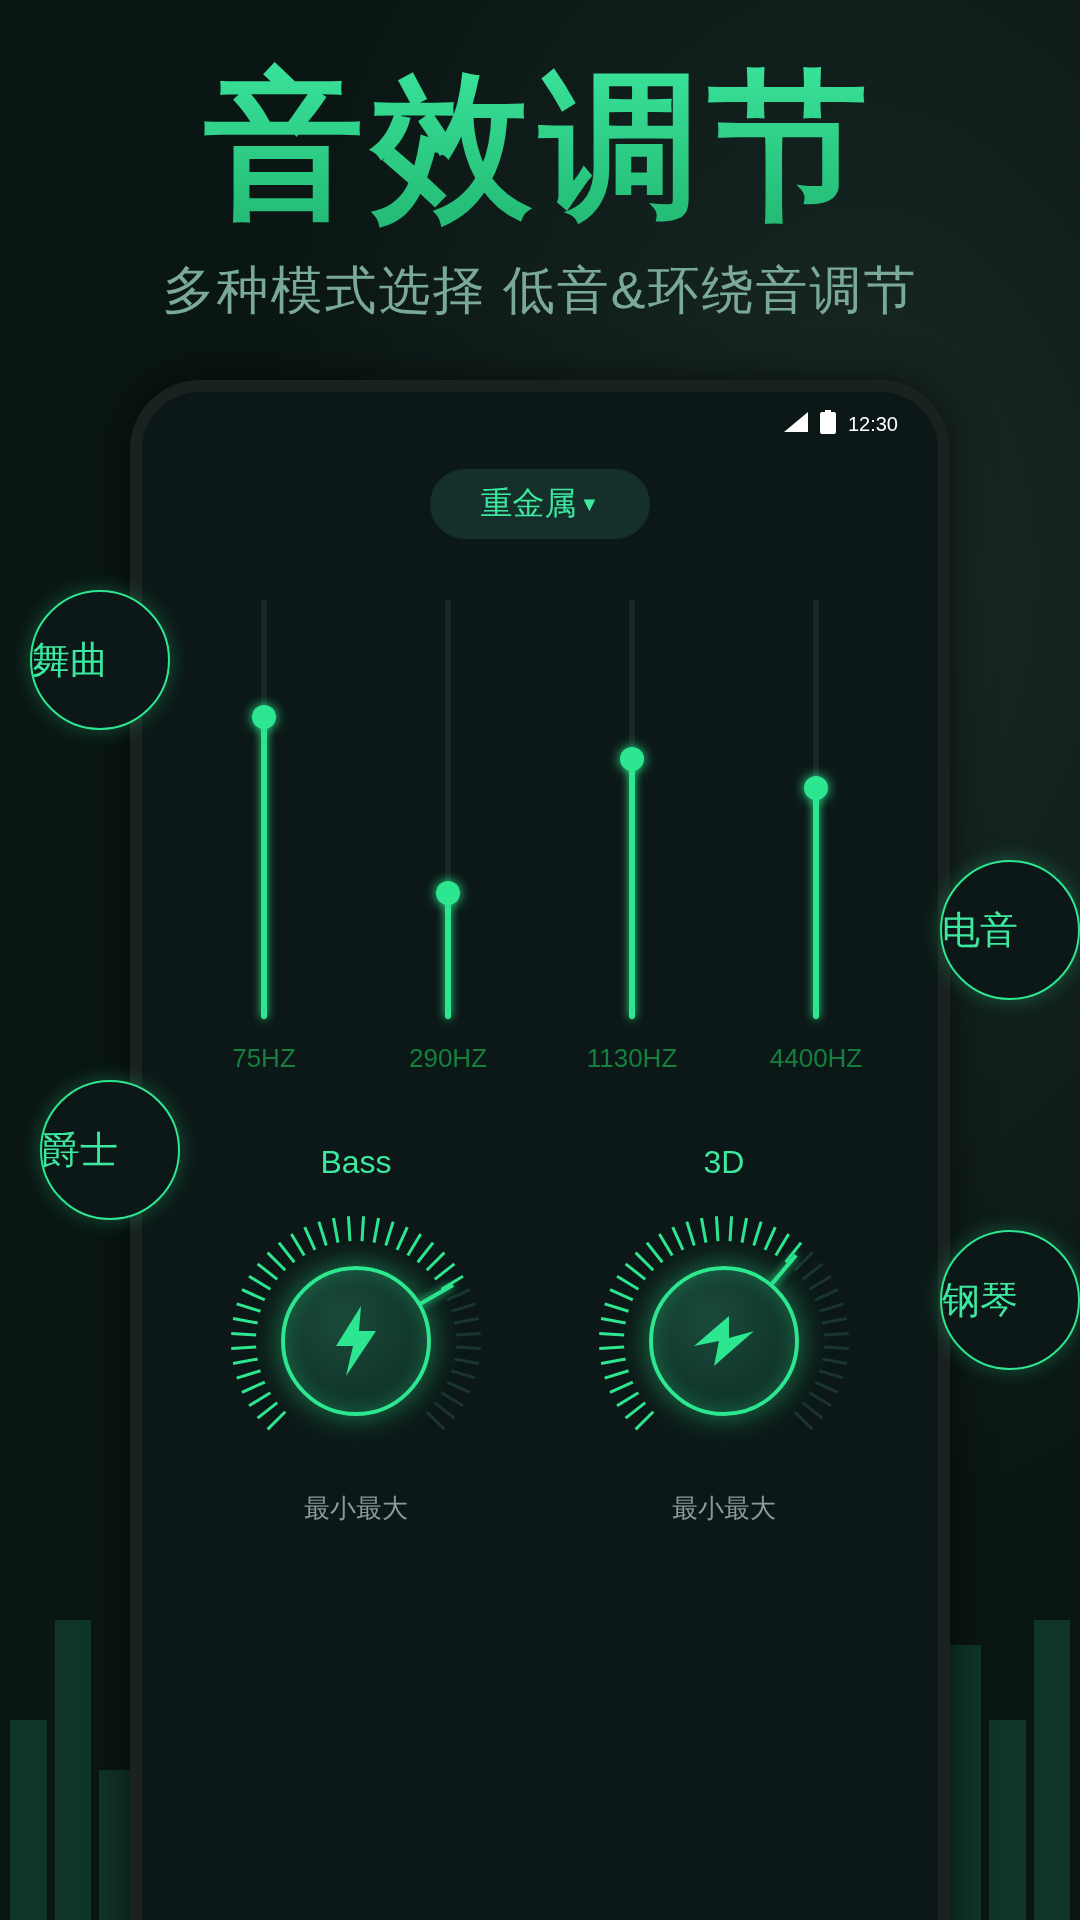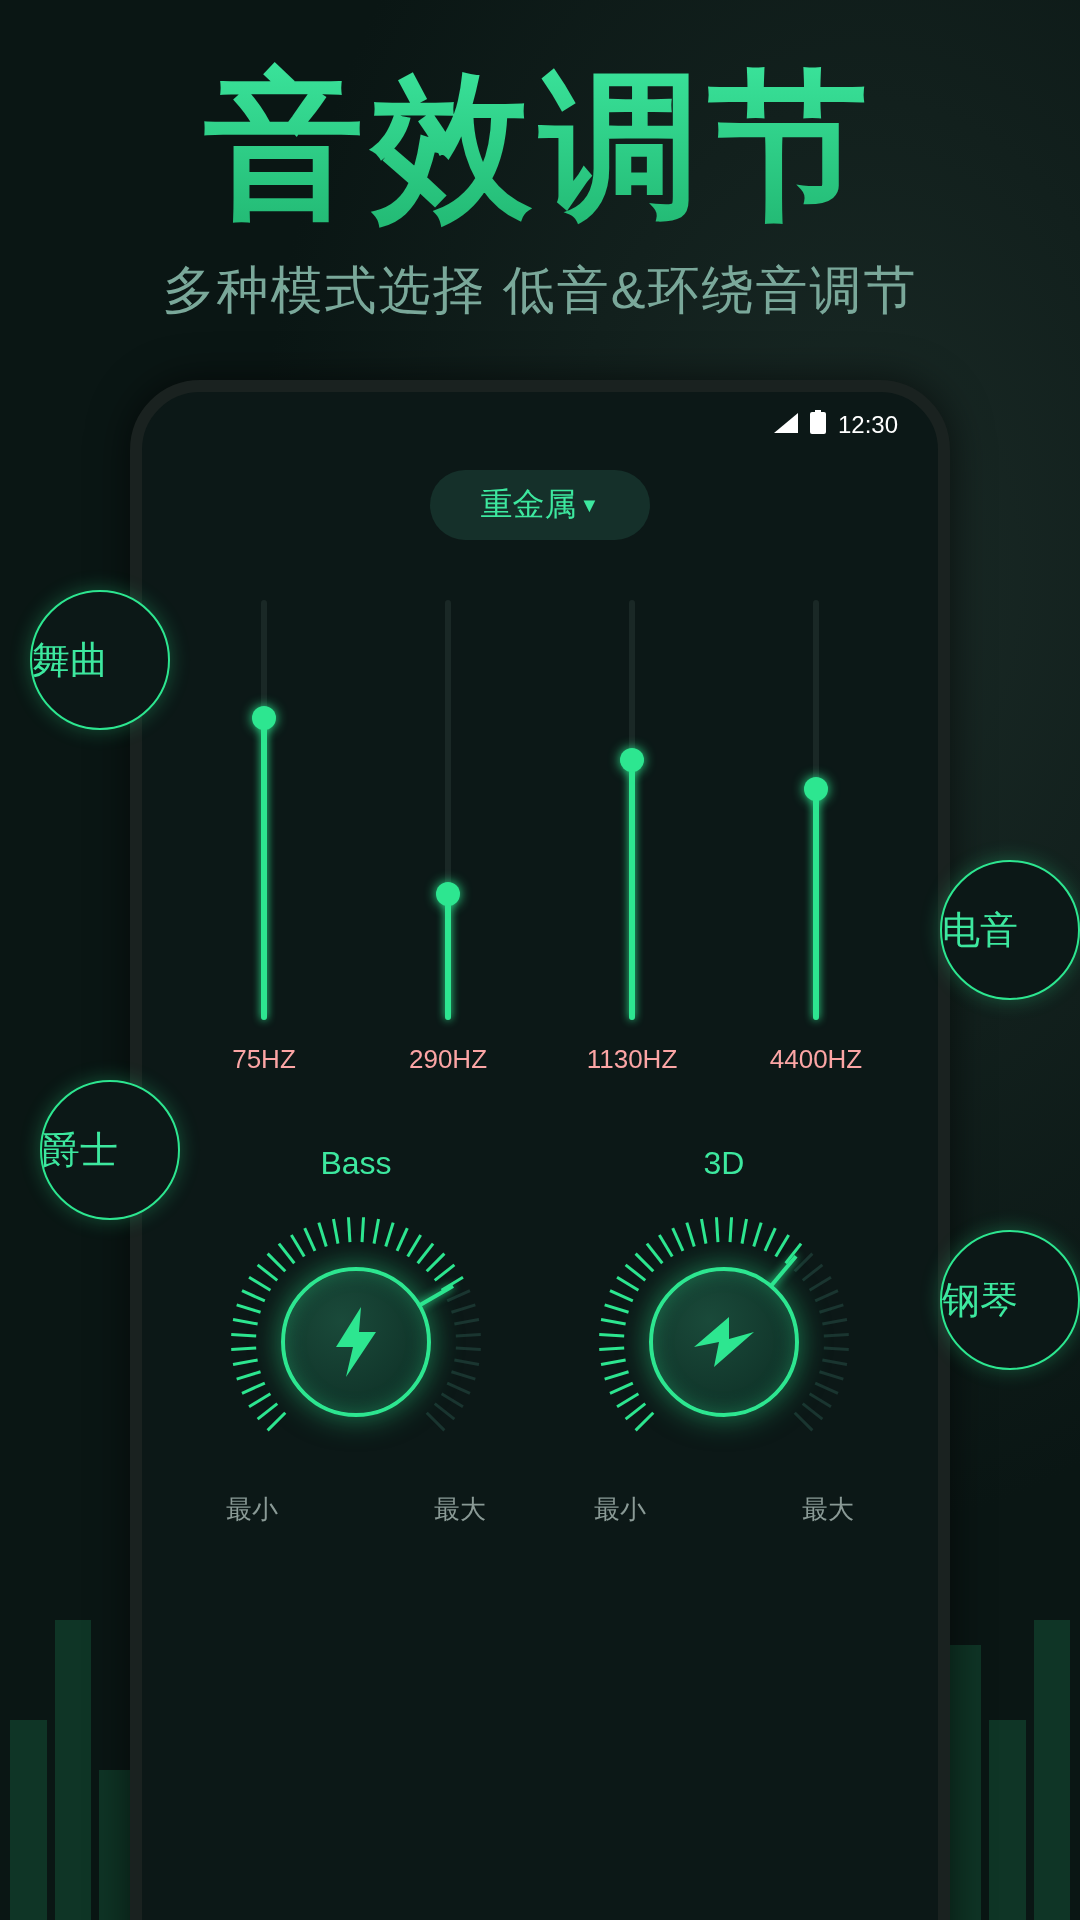--- a/index.html
+++ b/index.html
@@ -48,21 +48,21 @@
   box-shadow: 0 0 40px rgba(0,0,0,0.6);
   overflow: hidden;
 }
 .status-bar {
   display: flex;
   justify-content: flex-end;
   align-items: center;
   gap: 12px;
   padding: 18px 40px 0 40px;
   color: #fff;
-  font-size: 24px;
+  font-size: 20px;
 }
 .signal-icon, .battery-icon { display: inline-block; }
 .app-header {
   display: flex;
   align-items: center;
   justify-content: space-between;
   padding: 40px 40px 20px 40px;
 }
 .back-btn {
   color: #888;
@@ -138,21 +138,21 @@
   width: 24px;
   height: 24px;
   background: #2de690;
   border-radius: 50%;
   left: -9px;
   box-shadow: 0 0 12px #2de690;
   cursor: pointer;
 }
 .eq-label {
   margin-top: 24px;
-  color: #fca5a5;
+  color: #15803d;
   font-size: 26px;
 }
 .knobs {
   display: flex;
   justify-content: space-around;
   padding: 40px 30px;
 }
 .knob-group {
   display: flex;
   flex-direction: column;
@@ -196,21 +196,21 @@
   left: 50%;
   top: 0;
   width: 4px;
   height: 60px;
   background: #2de690;
   transform-origin: bottom center;
   box-shadow: 0 0 8px #2de690;
 }
 .knob-labels {
   display: flex;
-  justify-content: space-between;
+  justify-content: center;
   width: 260px;
   margin-top: 20px;
   color: #8a9a96;
   font-size: 26px;
 }
 .float-badge {
   position: absolute;
   width: 140px;
   height: 140px;
   border: 2px solid #2de690;

